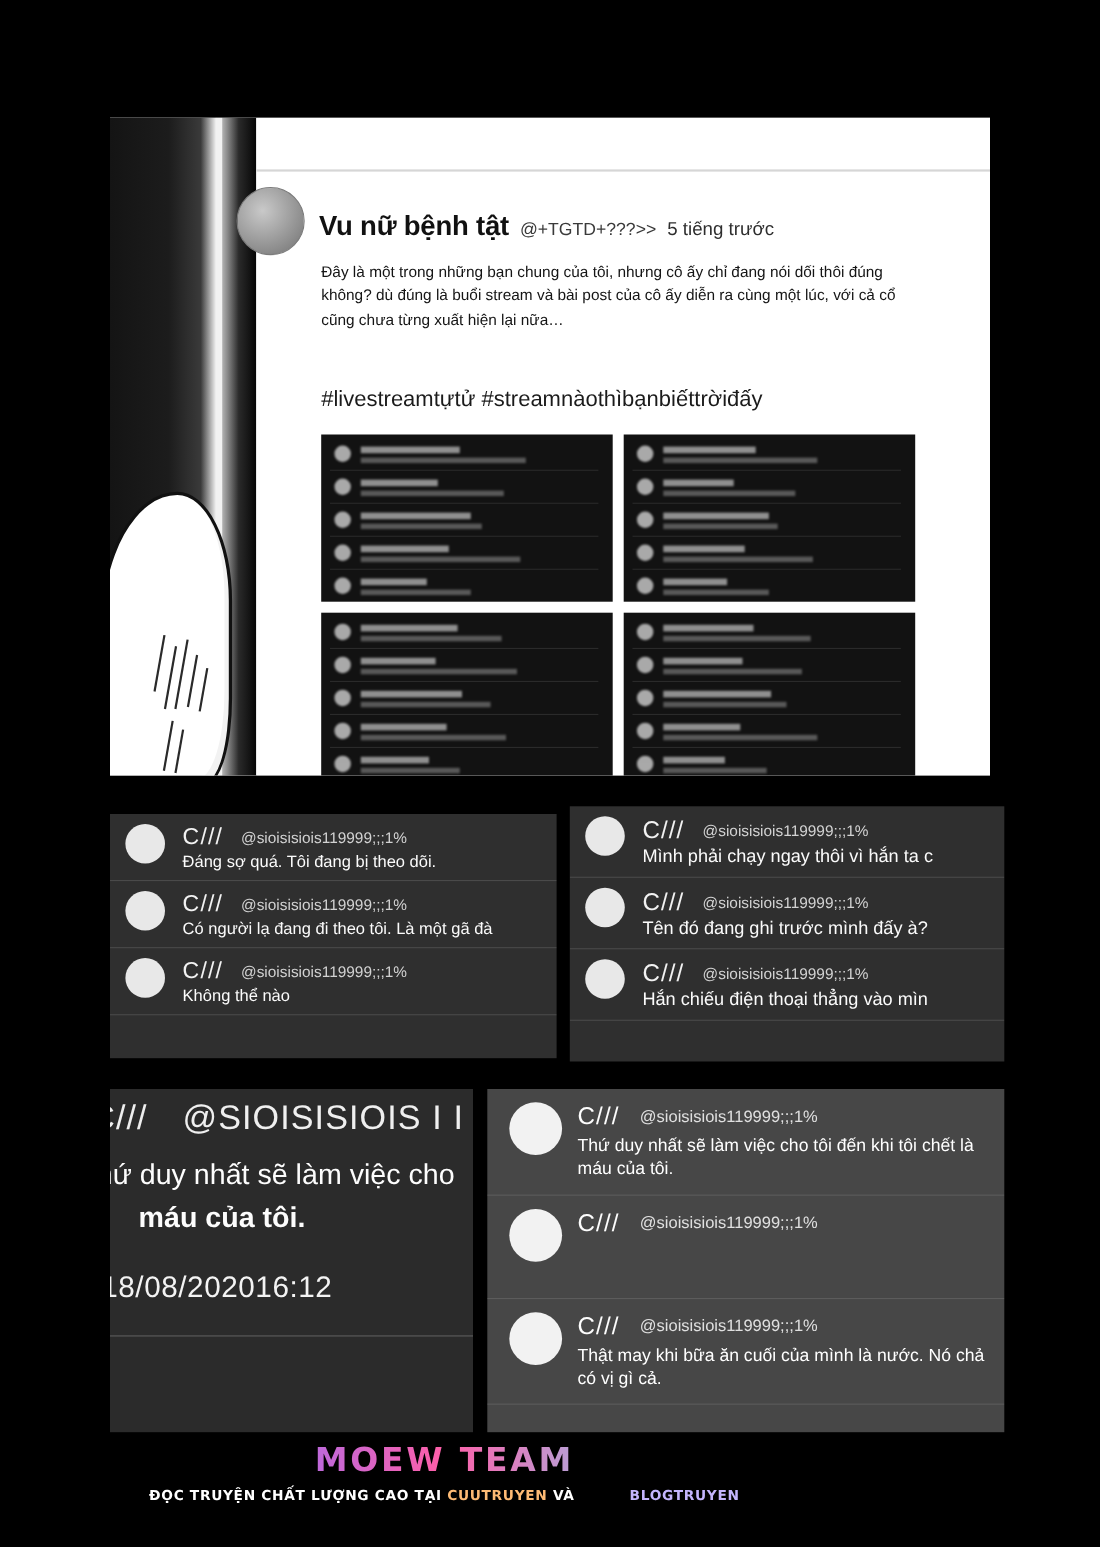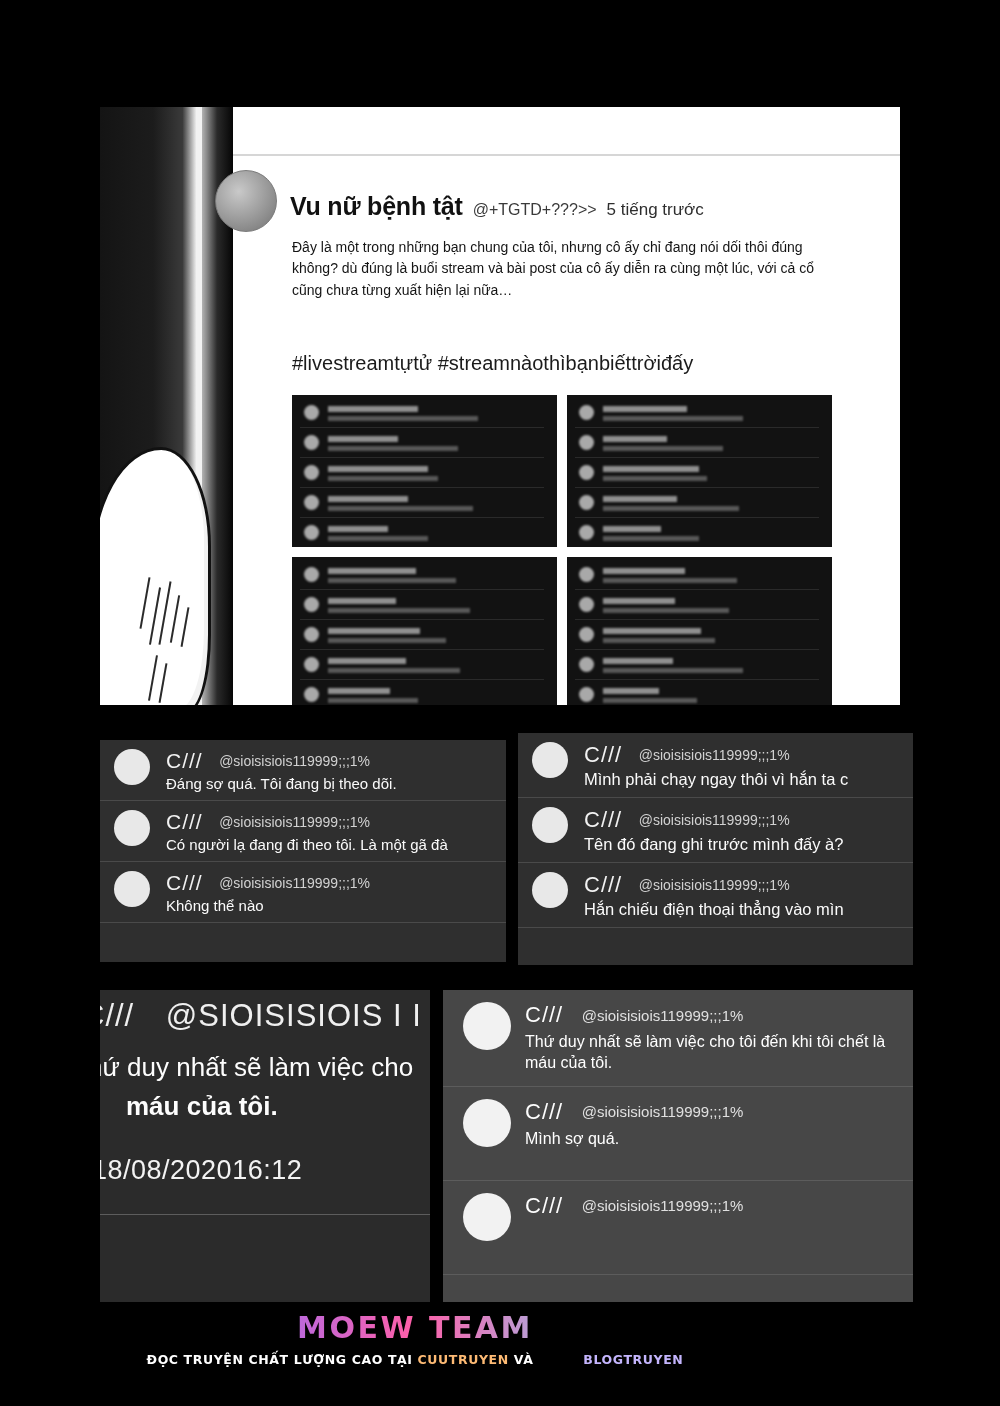--- a/index.html
+++ b/index.html
@@ -315,21 +315,20 @@
     margin-top: 3px;
   }
 
   
   .credits {
     position: absolute;
     left: 0;
     top: 1310px;
     width: 808px;
     text-align: center;
-    padding-left: 11px;
   }
   .team-name {
     font-size: 30px;
     font-weight: bold;
     letter-spacing: 2.5px;
     background: linear-gradient(90deg,#6f86ff 0%, #8f6fff 25%, #ff5fa8 50%, #7ad8ff 78%, #b7ffd8 100%);
     -webkit-background-clip: text;
     background-clip: text;
     color: transparent;
     font-family: "DejaVu Sans", sans-serif;
@@ -551,26 +550,26 @@
   <div class="cmsg2">
     <span class="av"></span>
     <span class="nm">C///</span>
     <span class="hd">@sioisisiois119999;;;1%</span>
     <div class="tx">Thứ duy nhất sẽ làm việc cho tôi đến khi tôi chết là máu của tôi.</div>
   </div>
   <div class="cmsg2">
     <span class="av"></span>
     <span class="nm">C///</span>
     <span class="hd">@sioisisiois119999;;;1%</span>
-    <div class="tx">Mình sợ quá.</div>
   </div>
   <div class="cmsg2">
     <span class="av"></span>
     <span class="nm">C///</span>
     <span class="hd">@sioisisiois119999;;;1%</span>
+    <div class="tx">Thật may khi bữa ăn cuối của mình là nước. Nó chả có vị gì cả.</div>
   </div>
 </div>
 
 <div class="credits">
   <div class="team-name">MOEW TEAM</div>
   <div class="credit-line">
     <span>ĐỌC TRUYỆN CHẤT LƯỢNG CAO TẠI</span>
     <span class="site-a">CUUTRUYEN</span>
     <span>VÀ</span>
     <span class="site-b">BLOGTRUYEN</span>

